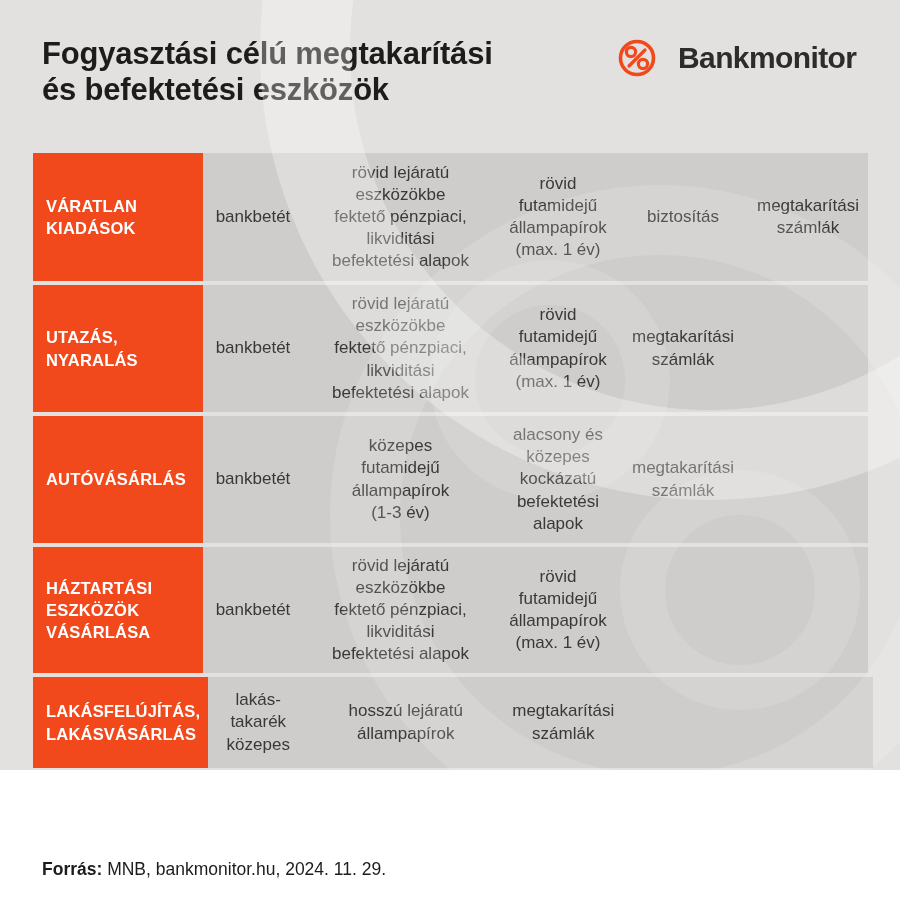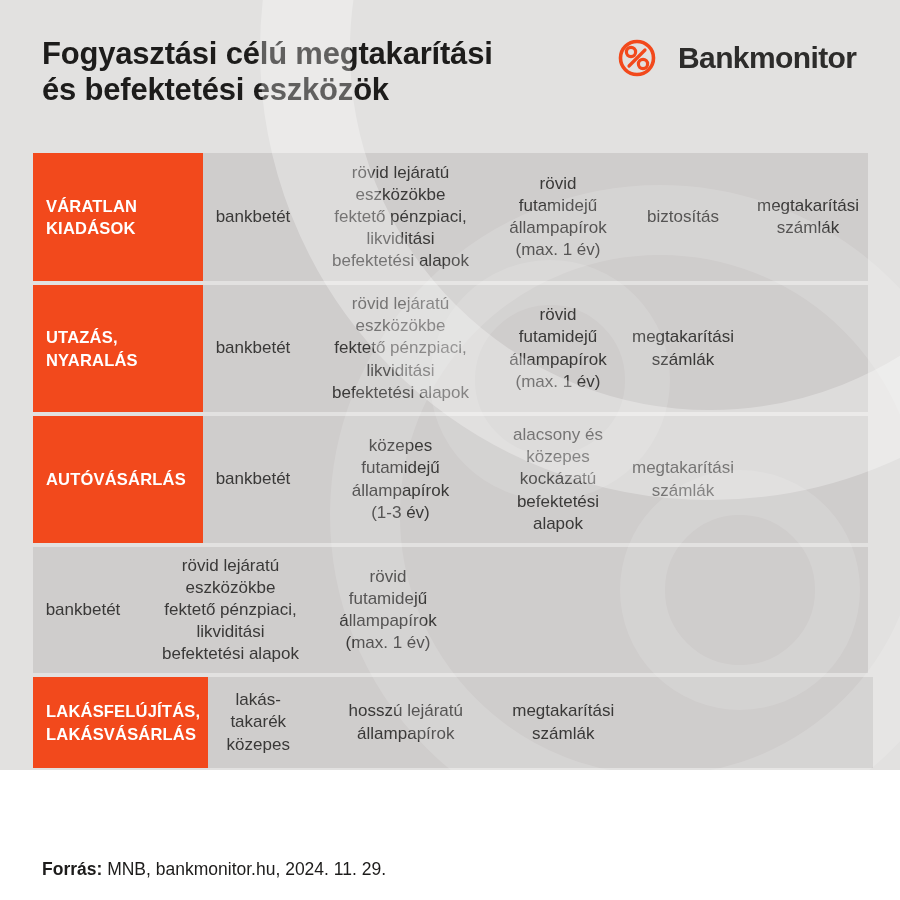--- a/index.html
+++ b/index.html
@@ -123,20 +123,23 @@
 kockázatú
 befektetési
 alapok</div>
         <div class="cell c4">megtakarítási
 számlák</div>
         <div class="cell c5"></div>
       </div>
     </div>
 
     <div class="row h4">
+      <div class="row-label">HÁZTARTÁSI
+ESZKÖZÖK
+VÁSÁRLÁSA</div>
       <div class="cells">
         <div class="cell c1">bankbetét</div>
         <div class="cell c2">rövid lejáratú
 eszközökbe
 fektető pénzpiaci,
 likviditási
 befektetési alapok</div>
         <div class="cell c3">rövid
 futamidejű
 állampapírok

